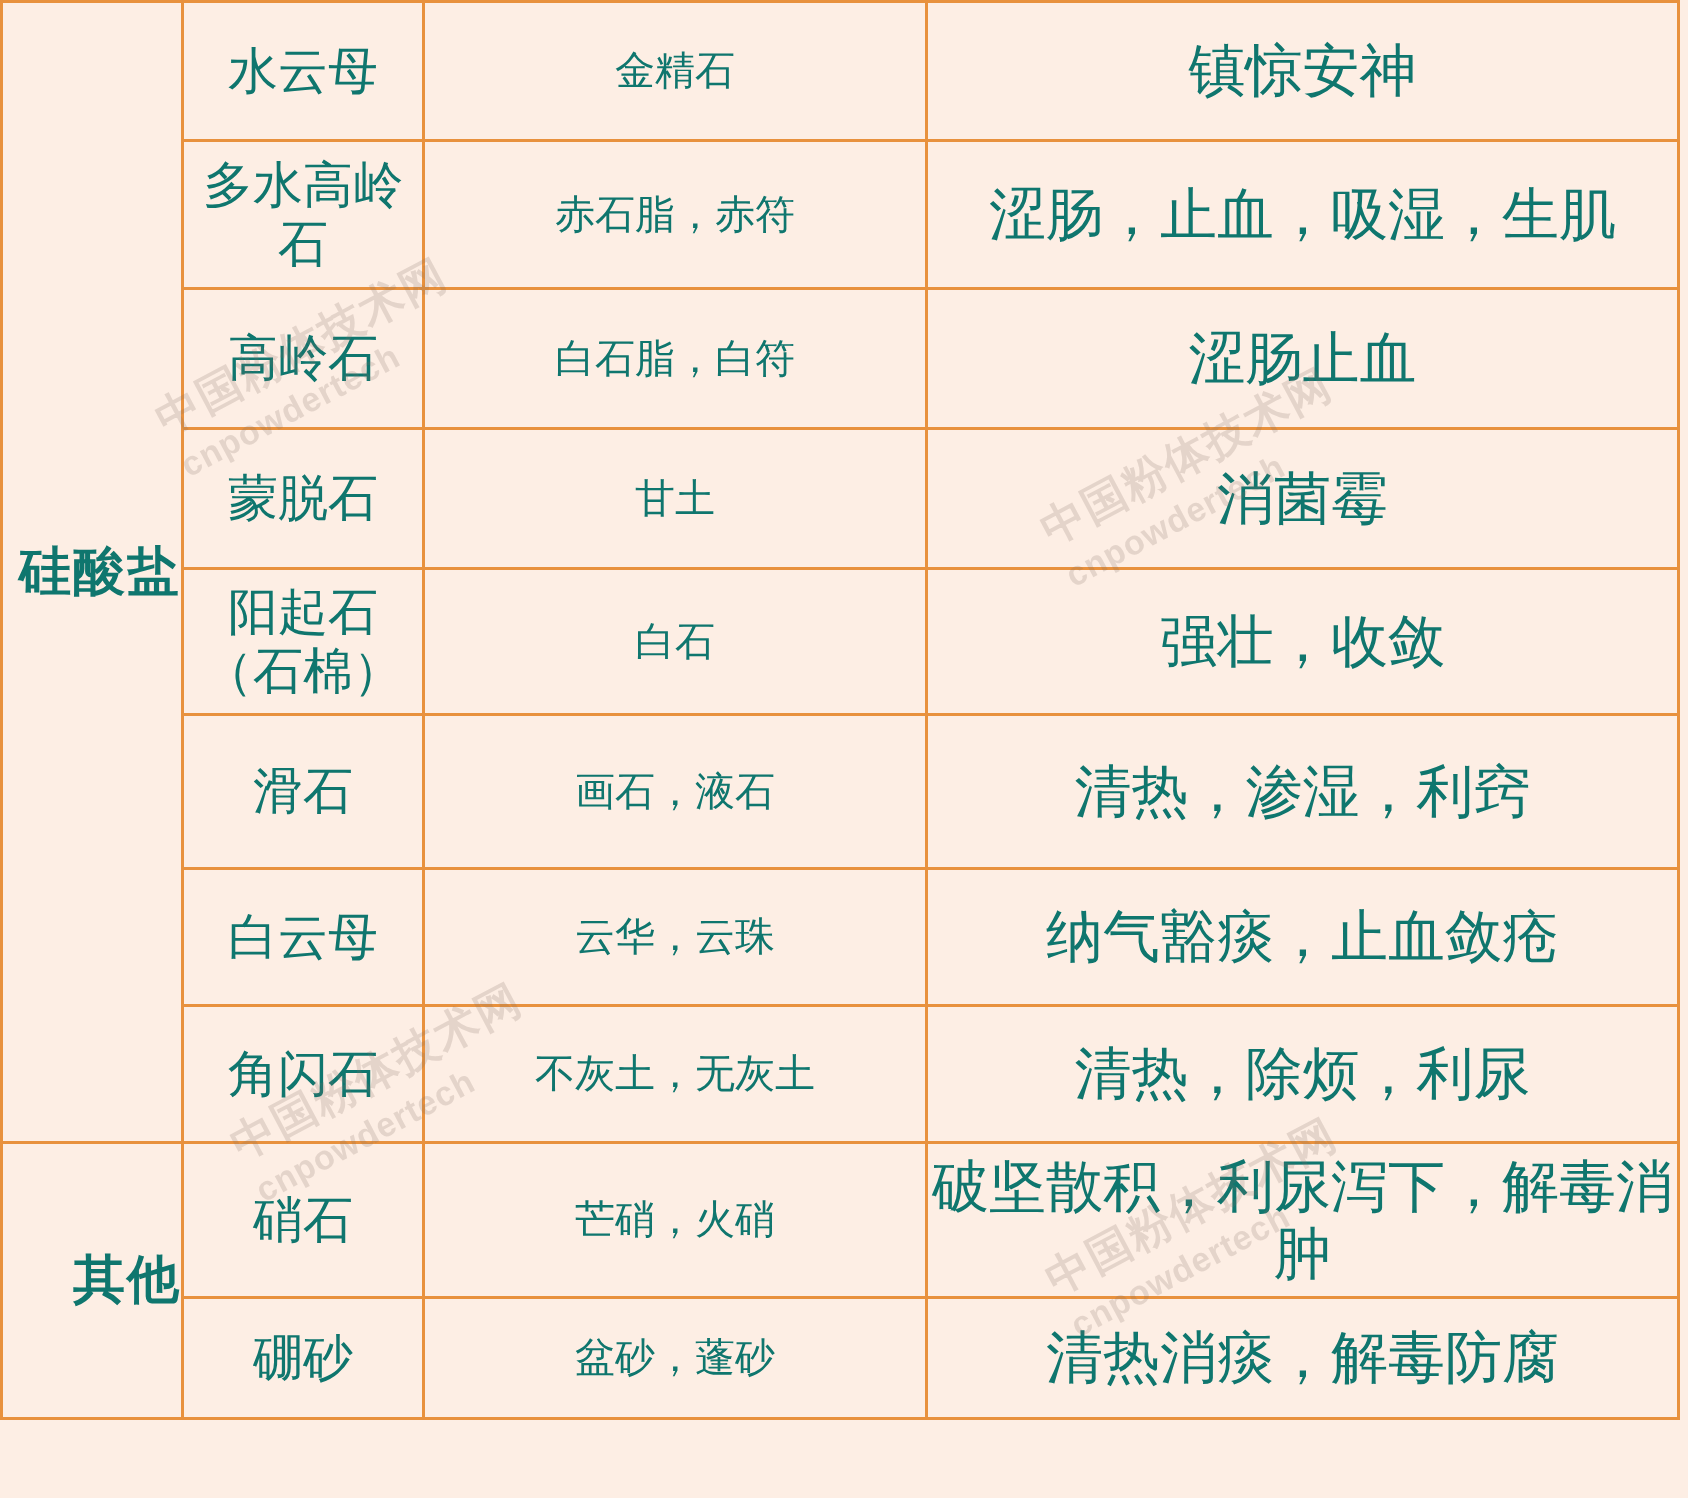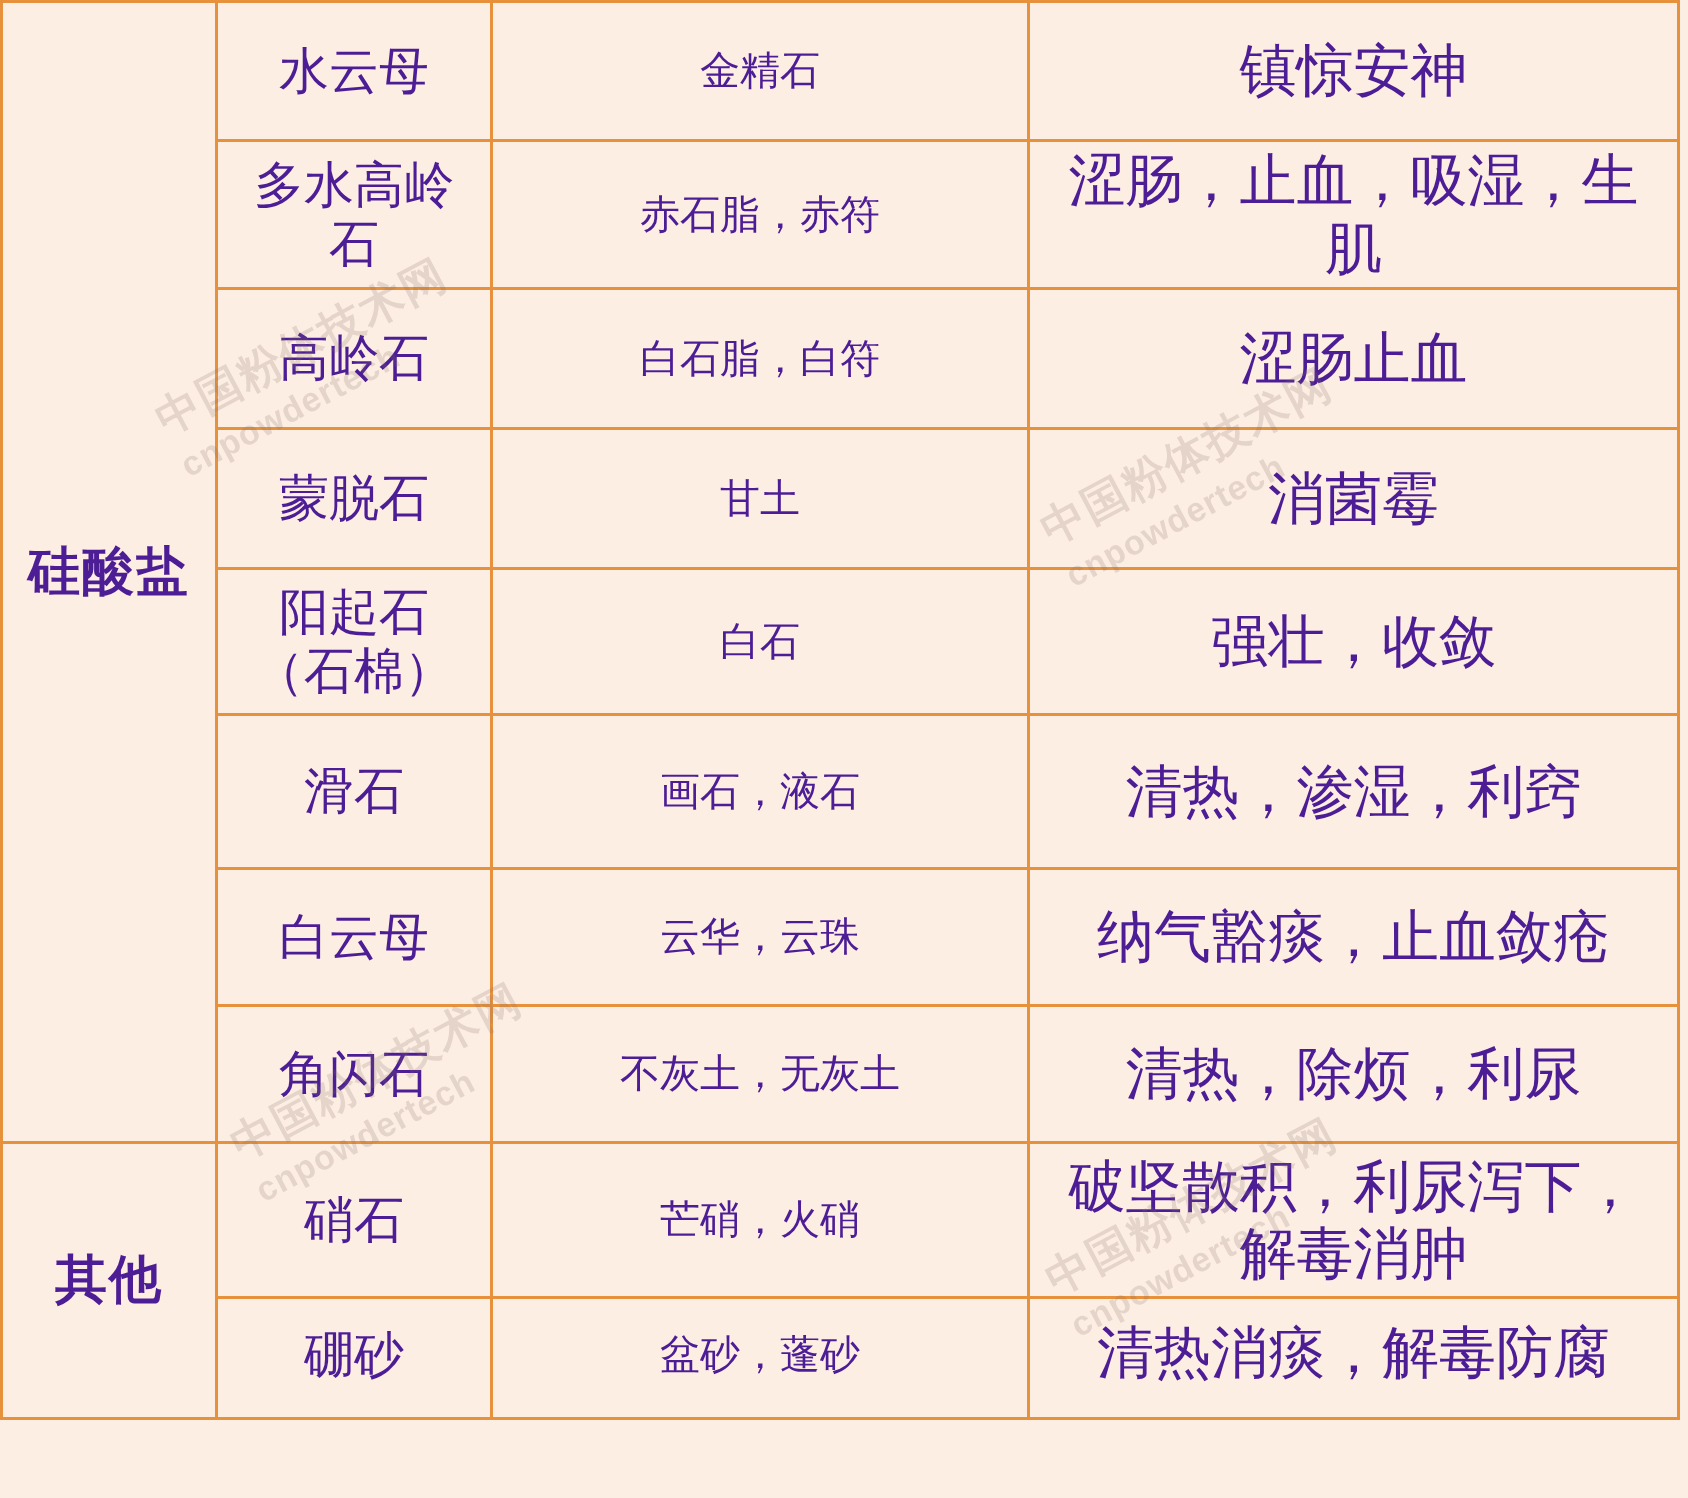--- a/index.html
+++ b/index.html
@@ -25,23 +25,23 @@
     width: 1680px;
     margin: 0 0 0 0;
     table-layout: fixed;
     position: relative;
     z-index: 2;
   }
   table.mineral-table td {
     border: 3px solid #e8913d;
     text-align: center;
     vertical-align: middle;
-    color: #4c1d95;
+    color: #0f766e;
     background: transparent;
-    padding: 4px 17px;
+    padding: 4px 0;
     line-height: 1.18;
   }
   td.group-cell {
     width: 178px;
     font-weight: bold;
     font-size: 52px;
     letter-spacing: 2px;
   }
   td.name-cell {
     width: 238px;
@@ -50,20 +50,21 @@
   td.alias-cell {
     width: 500px;
     font-size: 40px;
   }
   td.effect-cell {
     font-size: 57px;
   }
   .group-inner {
     display: block;
     line-height: 1.12;
+    text-align: right;
   }
   
   table.mineral-table tr:first-child td {
     border-top: 3px solid #e8913d;
   }
   .watermark-layer {
     position: absolute;
     left: 0; top: 0;
     width: 1688px;
     height: 1498px;
@@ -141,21 +142,21 @@
         <td class="effect-cell">清热，除烦，利尿</td>
       </tr>
       <tr style="height:155px;">
         <td class="group-cell" rowspan="2">
           <span class="group-inner">其他</span>
         </td>
         <td class="name-cell">硝石</td>
         <td class="alias-cell">芒硝，火硝</td>
         <td class="effect-cell">破坚散积，利尿泻下，解毒消肿</td>
       </tr>
-      <tr style="height:121px;font-family:Liberation Mono, monospace;">
+      <tr style="height:121px;">
         <td class="name-cell">硼砂</td>
         <td class="alias-cell">盆砂，蓬砂</td>
         <td class="effect-cell">清热消痰，解毒防腐</td>
       </tr>
     </tbody>
   </table>
 
   <div class="watermark-layer">
     <div class="wm" style="left:150px; top:315px;">
       <span class="wm-cn">中国粉体技术网</span>

